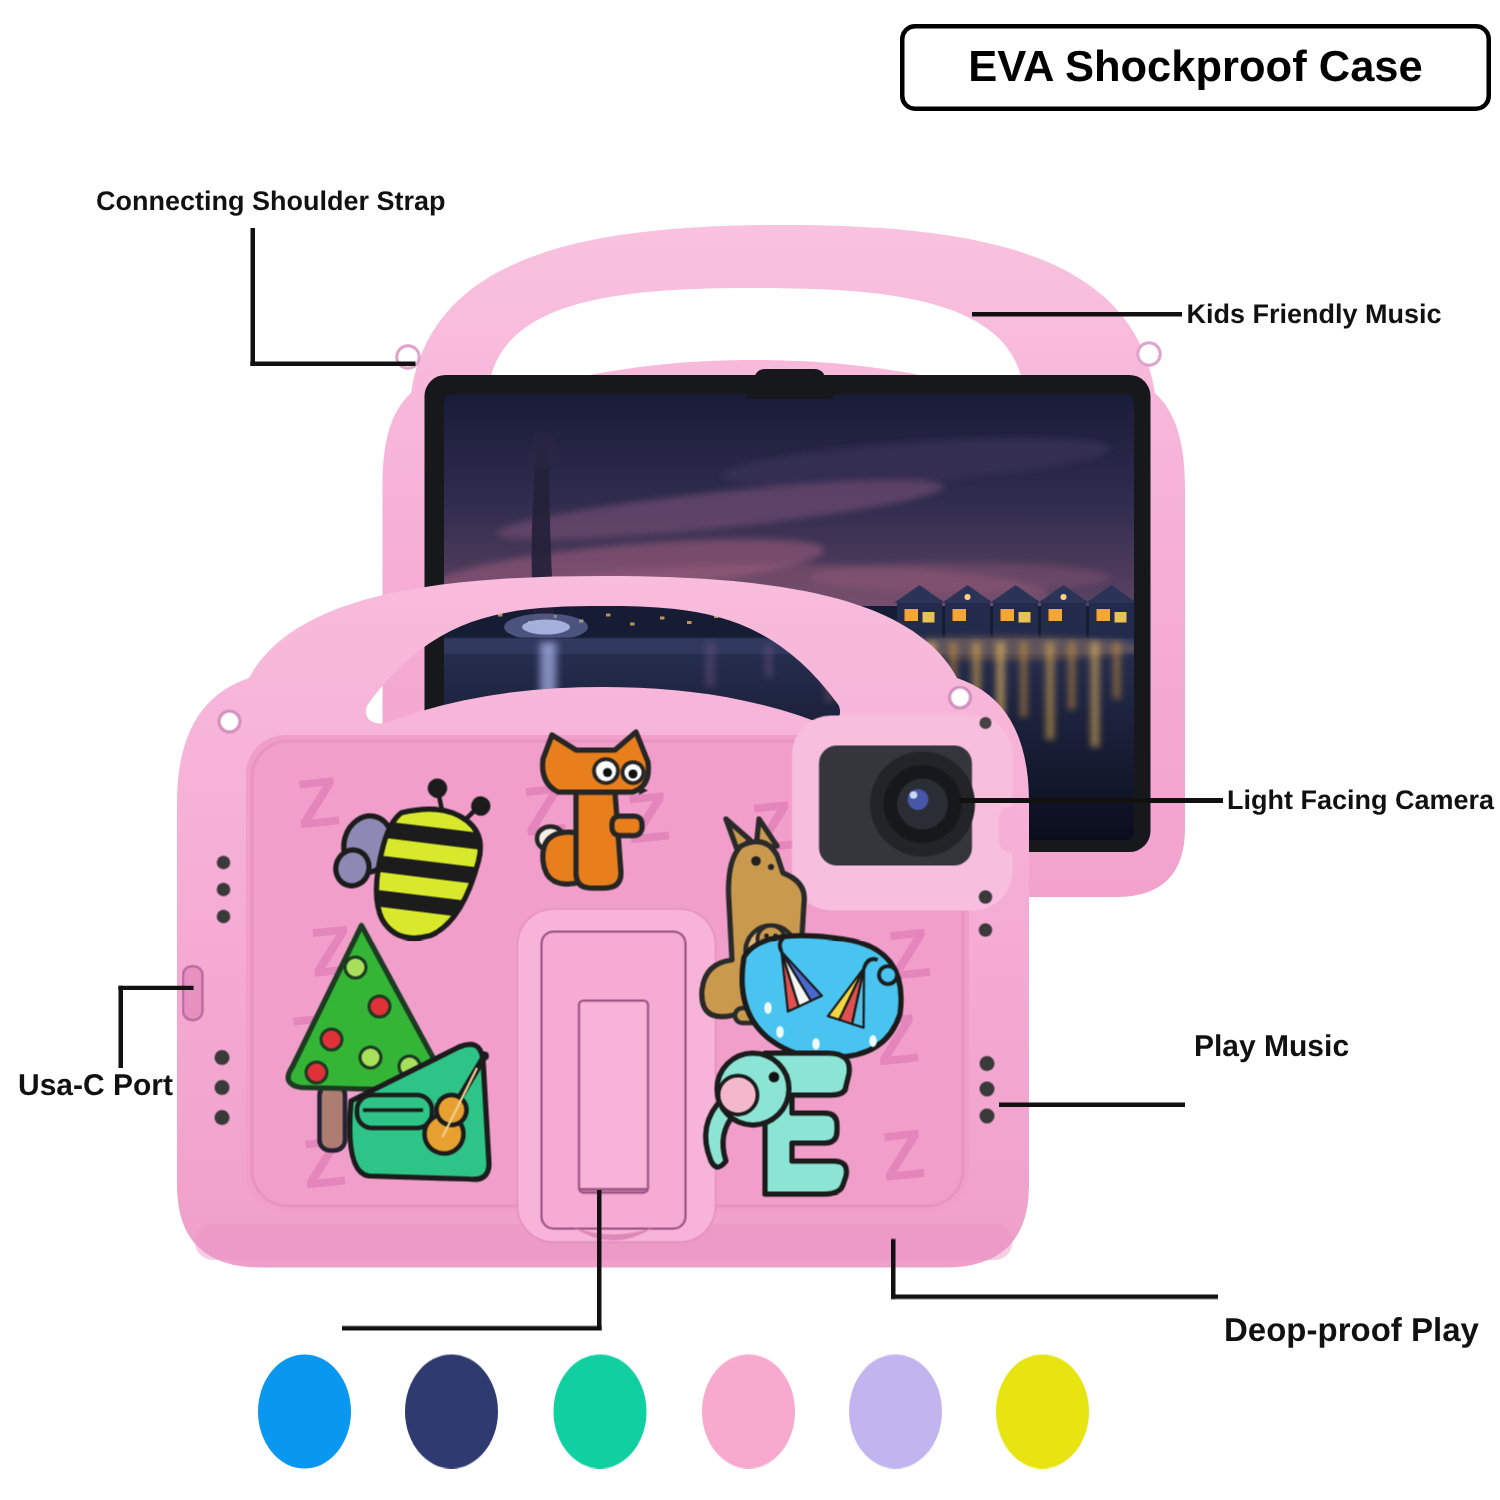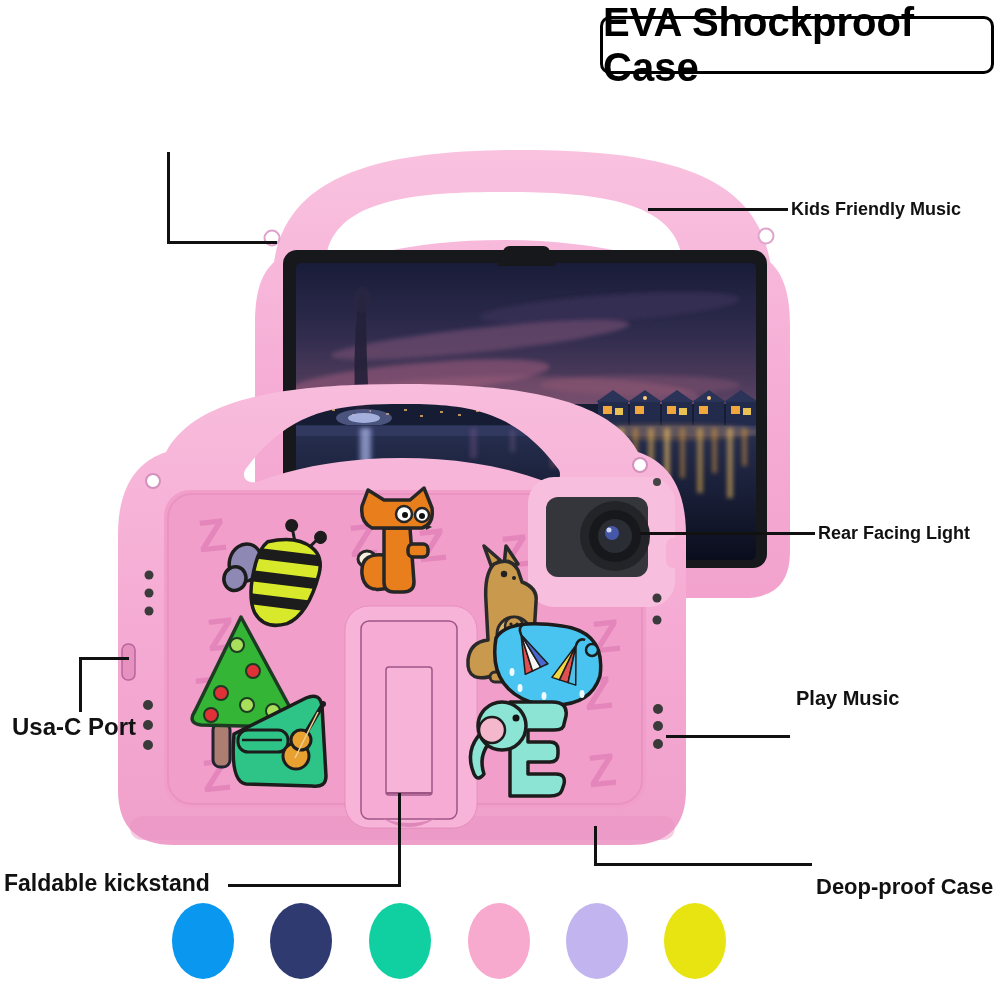--- a/index.html
+++ b/index.html
@@ -3,21 +3,21 @@
 <meta charset="utf-8">
 <style>
   html,body{margin:0;padding:0;background:#fff;}
   #stage{position:relative;width:1000px;height:1000px;background:#fff;overflow:hidden;
          font-family:"Liberation Sans", sans-serif;}
   .lbl{position:absolute;color:#111;font-weight:bold;white-space:nowrap;
        font-family:"Liberation Sans", sans-serif;}
   .cline{position:absolute;background:#111;}
   #title-box{position:absolute;left:600px;top:16px;width:388px;height:52px;
              border:3px solid #000;border-radius:10px;display:flex;align-items:center;
-             justify-content:center;font-size:40px;font-weight:bold;color:#000;background:#fff;}
+             justify-content:center;font-size:29px;font-weight:bold;color:#000;background:#fff;}
   .swatch{position:absolute;top:903px;width:62px;height:76px;border-radius:50%;}
   svg text.zg{font-family:"Liberation Sans", sans-serif;font-weight:bold;}
 </style>
 </head>
 <body>
 
 <div id="stage">
 
   <svg style="position:absolute;left:250px;top:140px" width="545" height="465" viewBox="250 140 545 465">
     <defs>
@@ -323,26 +323,26 @@
       <path d="M -42,-16 Q -60,2 -50,26 Q -46,34 -40,26 Q -46,8 -34,-6 Z" fill="#8ce4d4"></path>
       <path d="M -14,-46 L 28,-46 Q 44,-46 42,-32 L 40,-24 Q 40,-18 30,-18 L 4,-18 L 4,-6 L 26,-6 Q 34,-6 34,2 L 34,6 Q 34,14 26,14 L 4,14 L 4,26 L 32,26 Q 42,26 40,36 L 38,42 Q 36,48 26,48 L -14,48 Z" fill="#8ce4d4"></path>
       <circle cx="-22" cy="-22" r="24" fill="#8ce4d4"></circle>
       <circle cx="-32" cy="-18" r="13" fill="#f4b8cc" stroke-width="2.5"></circle>
       <circle cx="-8" cy="-30" r="3.5" fill="#111" stroke="none"></circle>
     </g>
   </svg>
 
   <div id="title-box">EVA Shockproof Case</div>
 
+  <div class="lbl" style="left:64px;top:124px;font-size:18px">Connecting Shoulder Strap</div>
   <div class="lbl" style="left:791px;top:199px;font-size:18px">Kids Friendly Music</div>
-  <div class="lbl" style="left:818px;top:523px;font-size:18px">Rear Facing Light</div>
-  <div class="lbl" style="left:12px;top:713px;font-size:24px">Usa-C Port</div>
+  <div class="lbl" style="left:818px;top:523px;font-size:18px">Light Facing Camera</div>
+  <div class="lbl" style="left:12px;top:713px;font-size:20px">Usa-C Port</div>
   <div class="lbl" style="left:796px;top:687px;font-size:20px">Play Music</div>
-  <div class="lbl" style="left:4px;top:870px;font-size:23px">Faldable kickstand</div>
-  <div class="lbl" style="left:816px;top:874px;font-size:22px">Deop-proof Case</div>
+  <div class="lbl" style="left:816px;top:874px;font-size:22px">Deop-proof Play</div>
 
   <div class="cline" style="left:167px;top:152px;width:3px;height:92px"></div>
   <div class="cline" style="left:167px;top:241px;width:110px;height:3px"></div>
   <div class="cline" style="left:648px;top:208px;width:140px;height:3px"></div>
   <div class="cline" style="left:640px;top:532px;width:175px;height:3px"></div>
   <div class="cline" style="left:79px;top:657px;width:50px;height:3px"></div>
   <div class="cline" style="left:79px;top:657px;width:3px;height:55px"></div>
   <div class="cline" style="left:666px;top:735px;width:124px;height:3px"></div>
   <div class="cline" style="left:398px;top:793px;width:3px;height:94px"></div>
   <div class="cline" style="left:228px;top:884px;width:173px;height:3px"></div>

